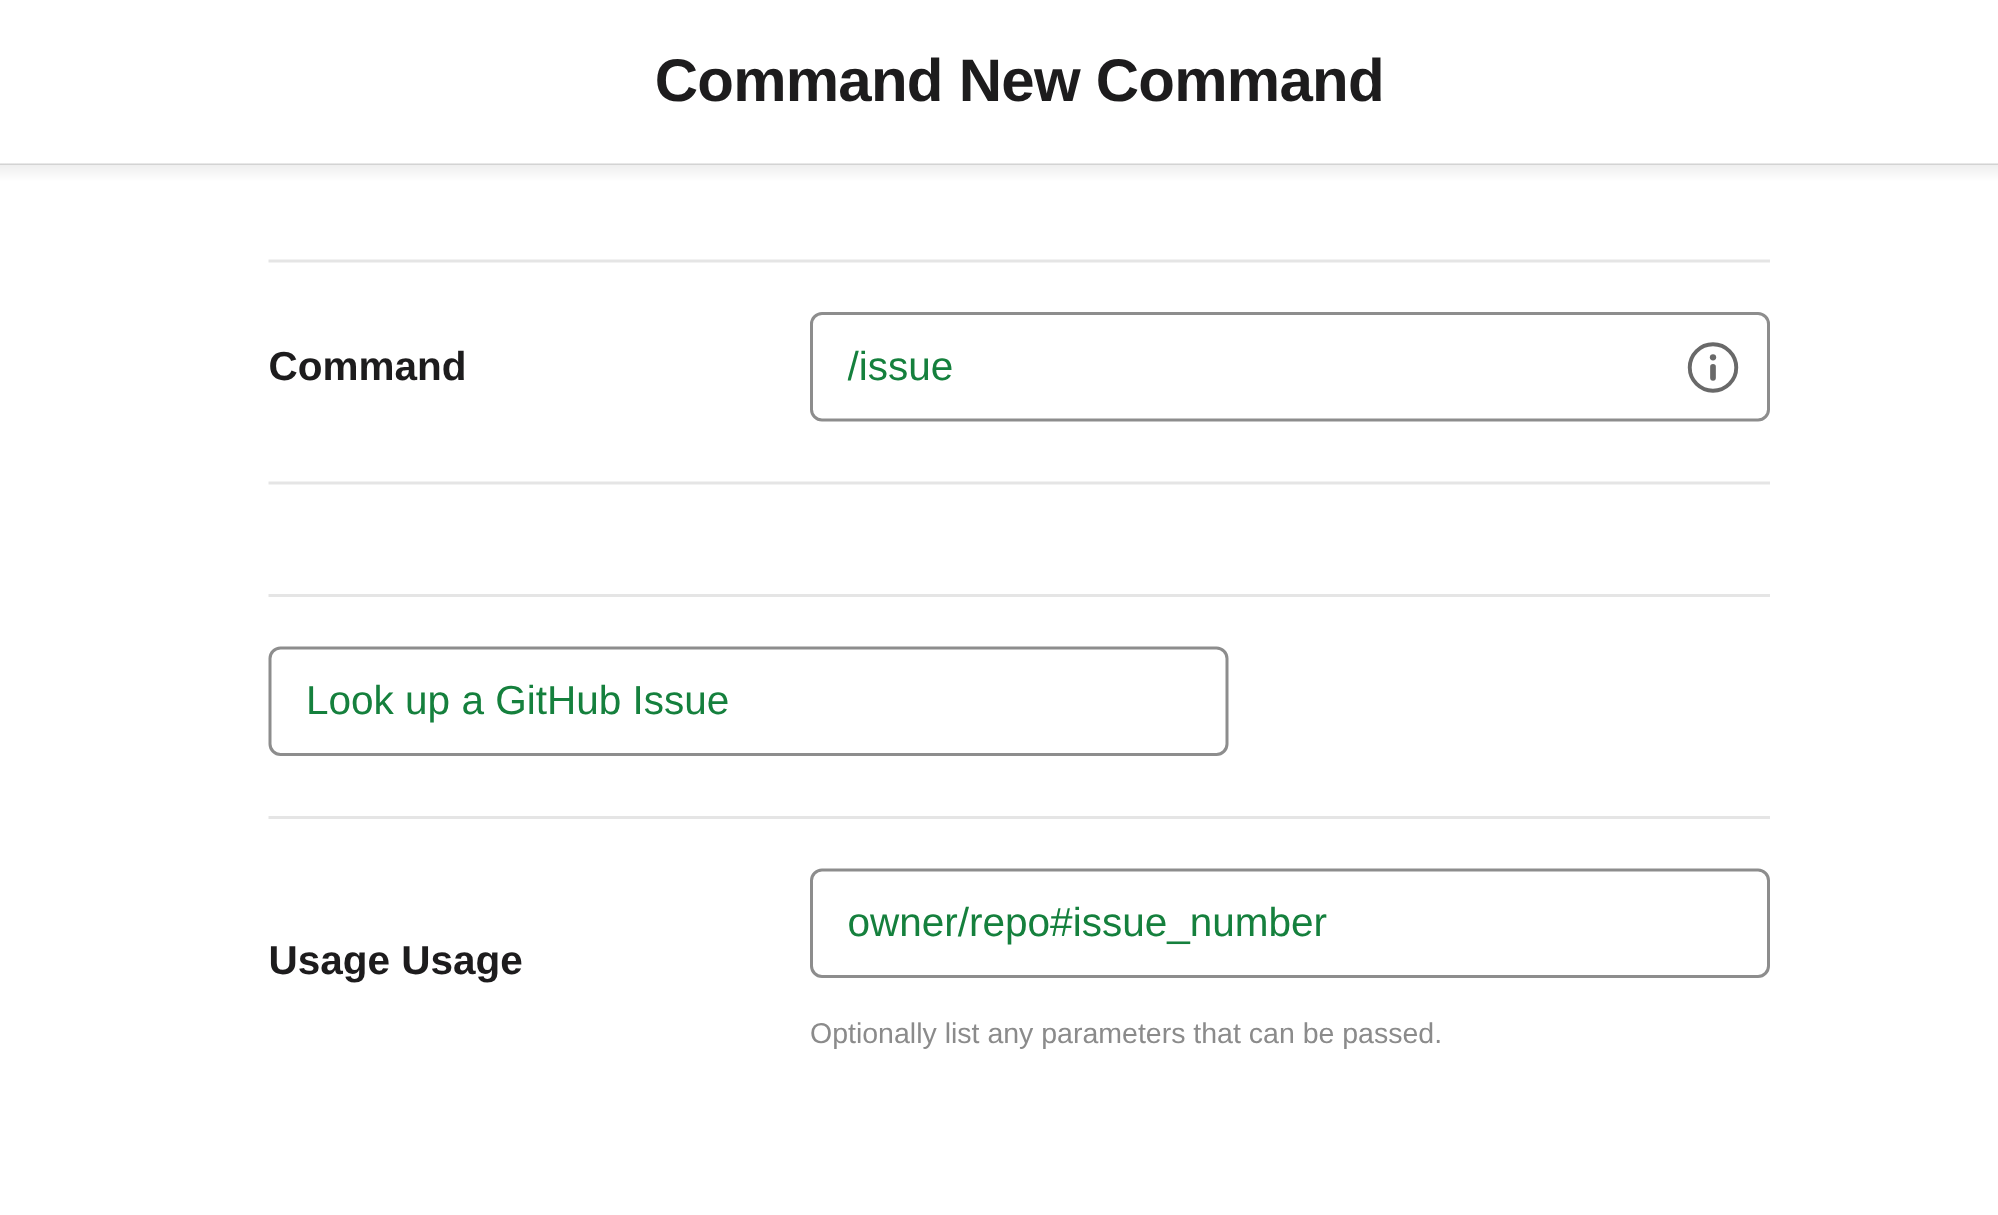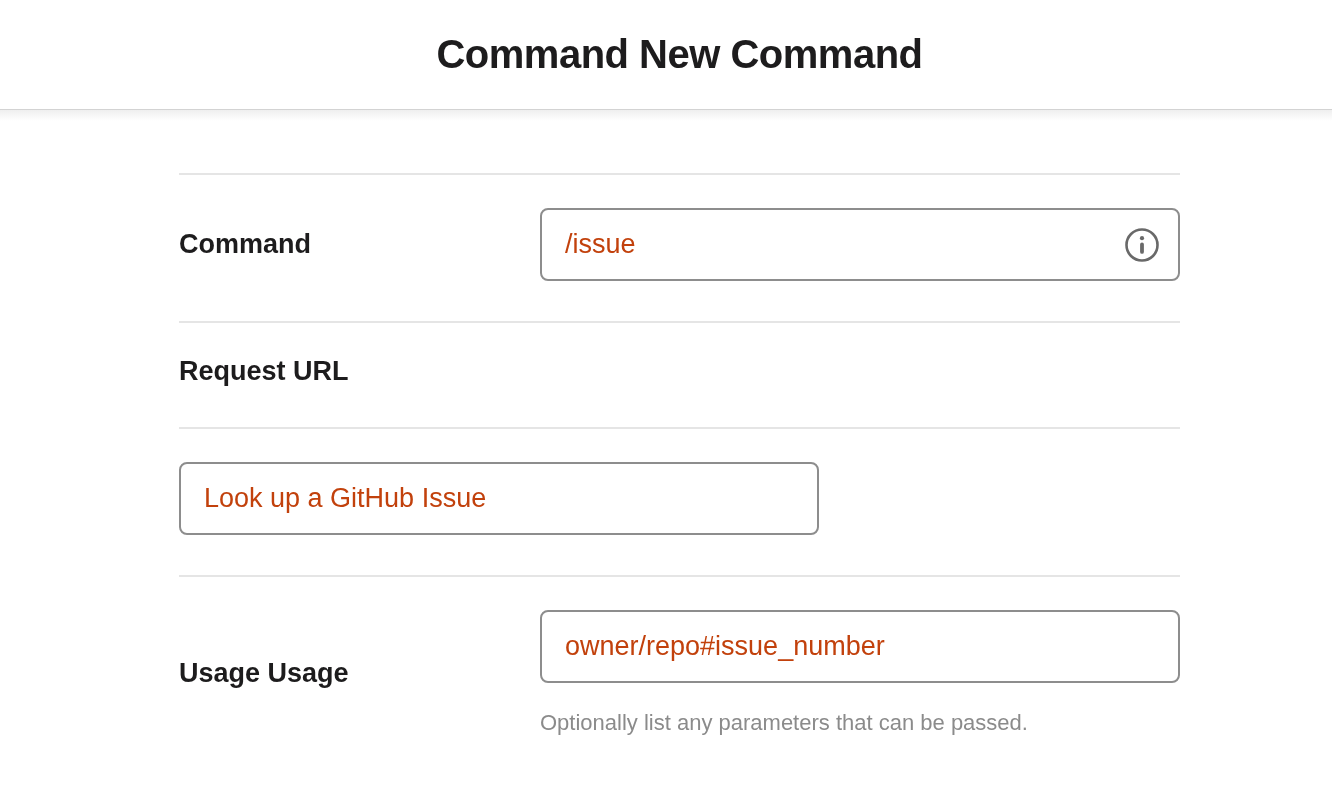--- a/index.html
+++ b/index.html
@@ -69,37 +69,37 @@
     height: 73px;
   }
   .text-input {
     width: 100%;
     height: 100%;
     border: 2px solid #8d8d8d;
     border-radius: 8px;
     background: #ffffff;
     font-family: "Liberation Sans", sans-serif;
     font-size: 27px;
-    color: #c2410c;
+    color: #15803d;
     padding: 0 99px 0 23px;
     outline: none;
   }
   .info-icon {
     position: absolute;
     right: 20px;
     top: 50%;
     transform: translateY(-50%);
     width: 36px;
     height: 36px;
     cursor: pointer;
     display: block;
   }
   .field-helper {
     margin-top: 27px;
-    font-size: 22px;
+    font-size: 19px;
     color: #8b8b8b;
   }
 </style>
 </head>
 <body>
 
 <header class="modal-header">
   <div class="header-inner">
     <h1 class="page-title">Command New Command</h1>
   </div>
@@ -117,23 +117,20 @@
           <circle cx="18" cy="18" r="15.5" fill="none" stroke="#696969" stroke-width="2.6"></circle>
           <circle cx="18" cy="11.2" r="2.1" fill="#696969"></circle>
           <rect x="16.1" y="15.6" width="3.8" height="11.2" rx="1.9" fill="#696969"></rect>
         </svg>
       </div>
 
     </div>
   </div>
 
   <div class="form-row">
-    <div class="field-label-col">
-      <span class="field-label">Request URL</span>
-    </div>
   </div>
 
   <div class="form-row">
     <div class="field-col">
       <div class="input-wrap">
         <input class="text-input" type="text" value="Look up a GitHub Issue" style="">
         
       </div>
 
     </div>

